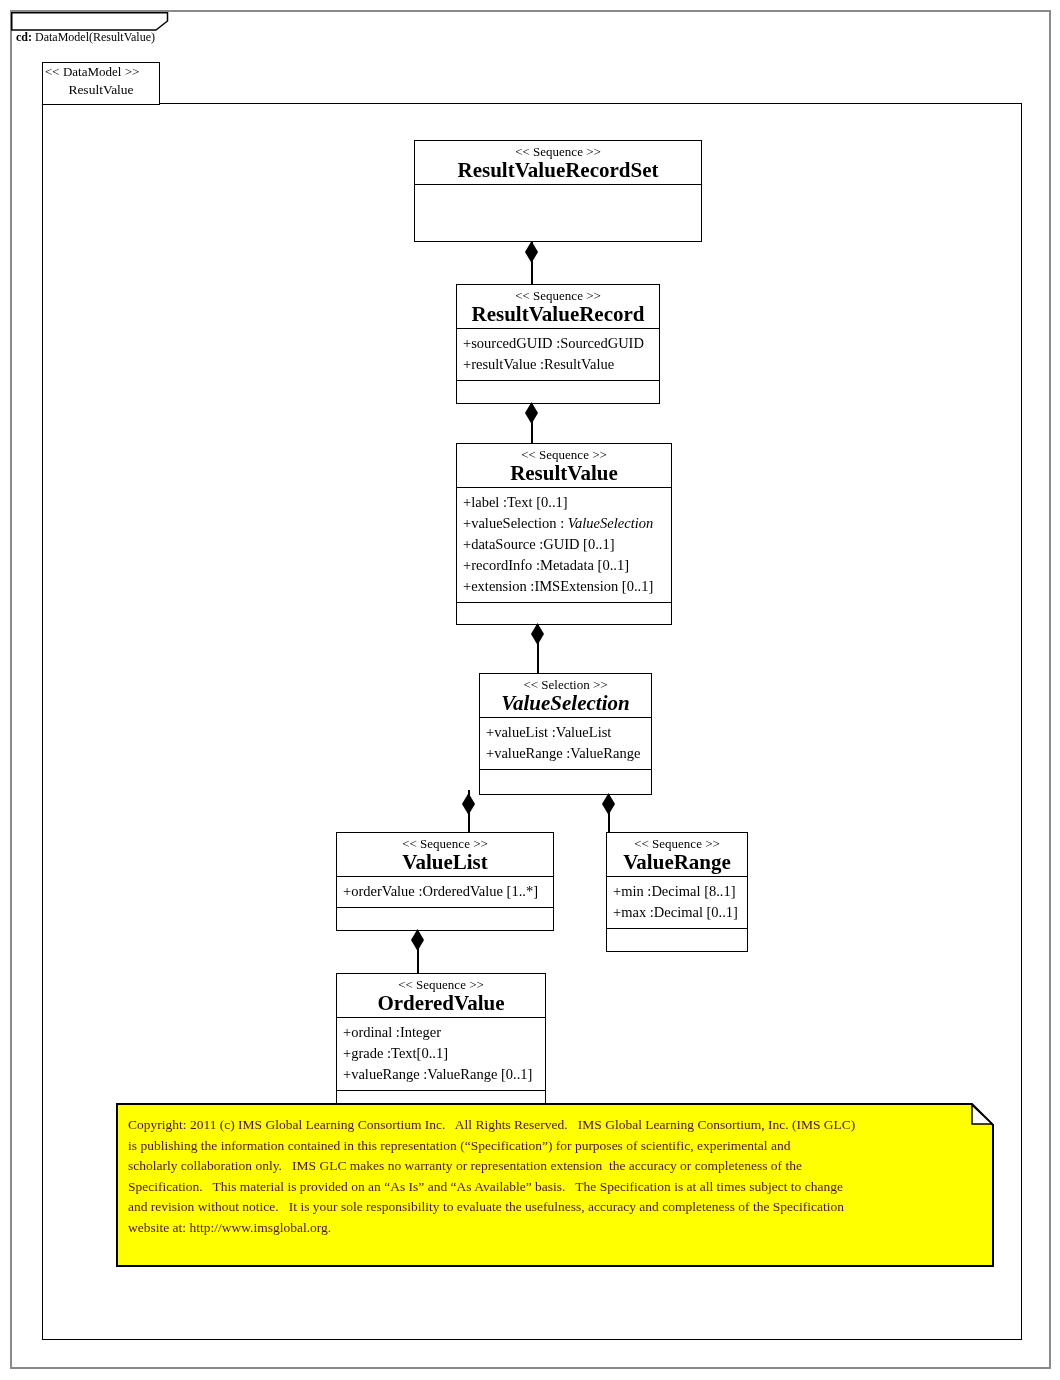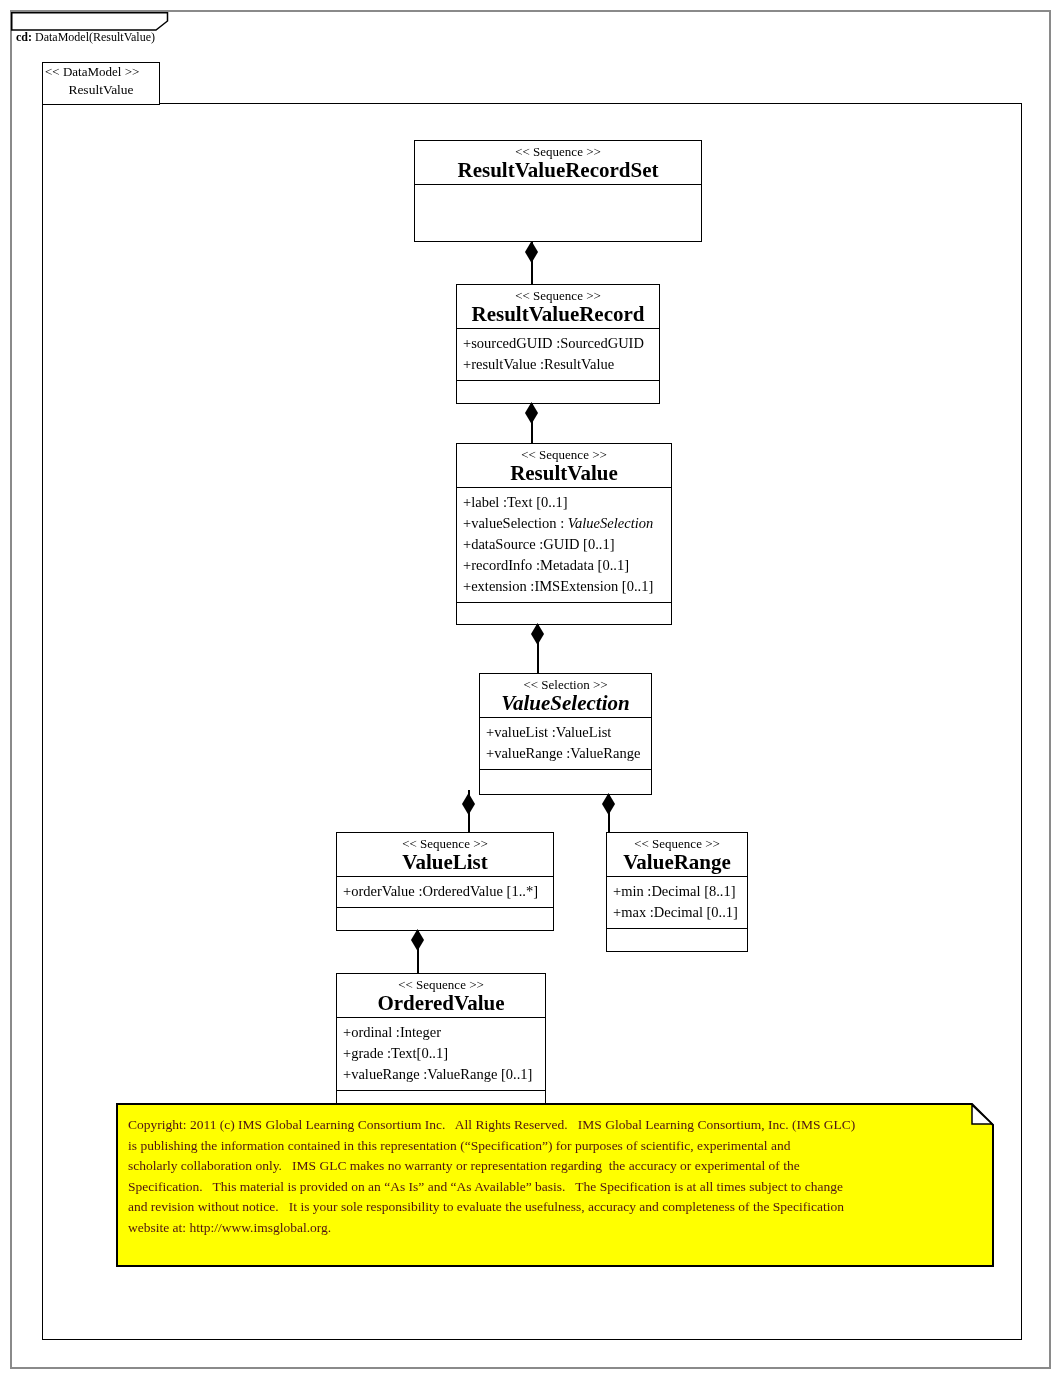--- a/index.html
+++ b/index.html
@@ -186,18 +186,18 @@
 </div>
 
 <div class="note">
   <svg width="878" height="164">
     <polygon points="1,1 856,1 877,22 877,163 1,163" fill="#ffff00" stroke="#000000" stroke-width="2"></polygon>
     <path d="M856,2 L856,21 L876,21 Z" fill="#ffffff" stroke="#000000" stroke-width="1.5"></path>
   </svg>
   <div class="note-text">
     <div class="note-line">Copyright: 2011 (c) IMS Global Learning Consortium Inc.   All Rights Reserved.   IMS Global Learning Consortium, Inc. (IMS GLC)</div>
     <div class="note-line">is publishing the information contained in this representation (“Specification”) for purposes of scientific, experimental and</div>
-    <div class="note-line">scholarly collaboration only.   IMS GLC makes no warranty or representation regarding  the accuracy or experimental of the</div>
+    <div class="note-line">scholarly collaboration only.   IMS GLC makes no warranty or representation extension  the accuracy or completeness of the</div>
     <div class="note-line">Specification.   This material is provided on an “As Is” and “As Available” basis.   The Specification is at all times subject to change</div>
     <div class="note-line">and revision without notice.   It is your sole responsibility to evaluate the usefulness, accuracy and completeness of the Specification</div>
     <div class="note-line">website at: http://www.imsglobal.org.</div>
   </div>
 </div>
 
 </body></html>

